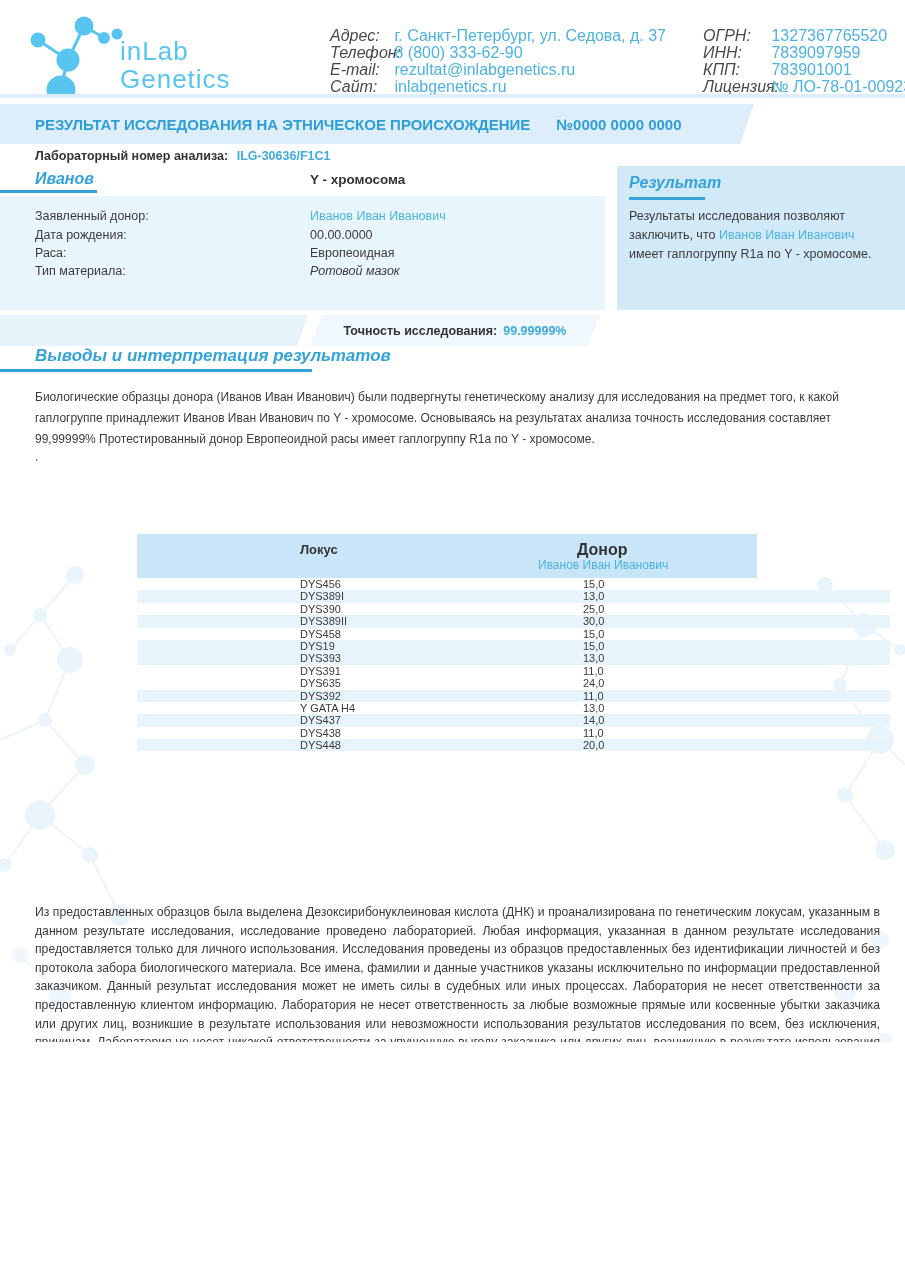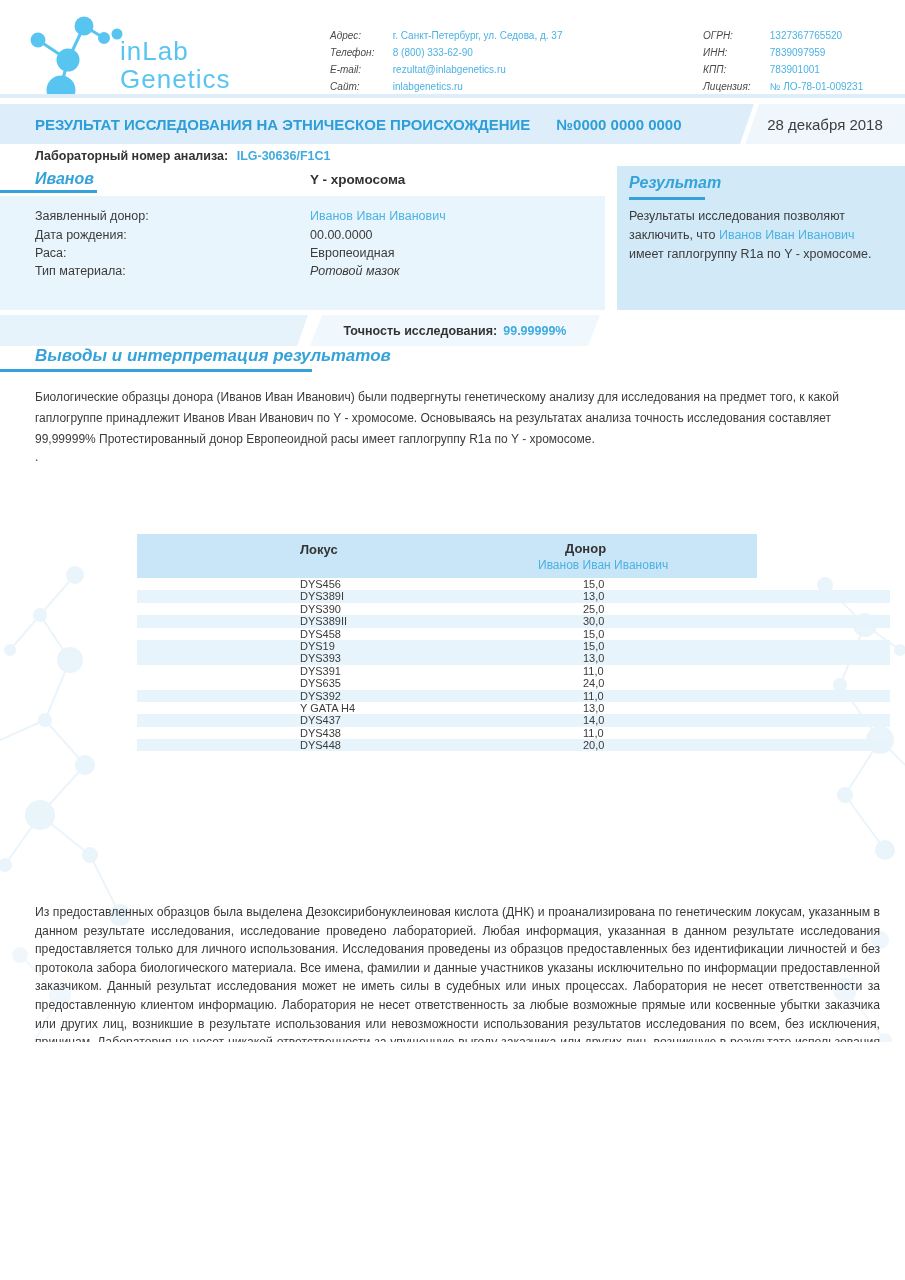--- a/index.html
+++ b/index.html
@@ -1,20 +1,20 @@
 <!DOCTYPE html>
 <html><head>
 <meta charset="utf-8">
 <style>
   html,body{margin:0;padding:0;background:#fff;}
   .page{position:relative;width:905px;height:1042px;background:#ffffff;overflow:hidden;
         font-family:"Liberation Sans",sans-serif;color:#3b3b3b;}
   .abs{position:absolute;}
   
-  .contact-block{position:absolute;top:27px;font-size:10px;line-height:17px;}
+  .contact-block{position:absolute;top:27px;font-size:16px;line-height:17px;}
   .c-row{white-space:nowrap;}
   .c-label{display:inline-block;font-style:italic;color:#4a4a4a;}
   .contact-block.mid .c-label{width:60px;}
   .contact-block.right .c-label{width:64px;}
   .c-value{color:#4cb2e3;}
   .top-rule{position:absolute;left:0;top:94px;width:905px;height:4px;background:#ddeefa;}
   
   .title-band{position:absolute;left:0;top:104px;width:754px;height:40px;background:#ddeefa;
               clip-path:polygon(0 0,754px 0,740px 40px,0 40px);
               display:flex;align-items:center;padding-left:35px;box-sizing:border-box;}
@@ -51,21 +51,21 @@
   .acc-mid .lbl{font-weight:bold;color:#333;}
   .acc-mid .val{font-weight:bold;color:#3fabdf;margin-left:6px;}
   
   .concl-header{position:absolute;left:35px;top:346px;font-size:17px;}
   .concl-underline{position:absolute;left:0;top:369px;width:312px;height:3px;background:#35a3da;}
   .concl-par{position:absolute;left:35px;top:387px;width:842px;font-size:12px;line-height:21px;color:#3b3b3b;}
   .trailing-dot{position:absolute;left:35px;top:450px;font-size:12px;color:#3b3b3b;}
   
   .tbl-header{position:absolute;left:137px;top:534px;width:620px;height:44px;background:#c8e6f7;}
   .th-locus{position:absolute;left:163px;top:8px;font-size:13px;font-weight:bold;color:#333;}
-  .th-donor{position:absolute;left:428px;top:7px;font-size:13px;font-weight:bold;color:#333;}
+  .th-donor{position:absolute;left:440px;top:7px;font-size:16px;font-weight:bold;color:#333;}
   .th-sub{position:absolute;left:401px;top:24px;font-size:12px;color:#4cb2e3;}
   .tbl-body{position:absolute;left:137px;top:578px;width:753px;}
   .t-row{position:relative;height:12.4px;font-size:11px;line-height:12.4px;color:#3b3b3b;}
   .t-row.alt{background:#e8f4fb;}
   .t-locus{position:absolute;left:163px;top:0;}
   .t-val{position:absolute;left:446px;top:0;}
   
   .disclaimer{position:absolute;left:35px;top:903px;width:845px;font-size:12.2px;line-height:18.6px;
               color:#3a3a3a;text-align:justify;}
   
@@ -203,23 +203,20 @@
       <span class="c-label">Лицензия:</span>
       <span class="c-value">№ ЛО-78-01-009231</span>
     </div>
   </div>
 
   <div class="top-rule"></div>
 
   <div class="title-band">
     <span class="t1">РЕЗУЛЬТАТ ИССЛЕДОВАНИЯ НА ЭТНИЧЕСКОЕ ПРОИСХОЖДЕНИЕ</span>
     <span class="t2">№0000 0000 0000</span>
-  </div>
-  <div class="date-band">
-    <span>28 декабря 2018</span>
   </div>
 
   <div class="lab-number">
     <span>Лабораторный номер анализа:</span>
     <span class="val">ILG-30636/F1C1</span>
   </div>
 
   <div class="line-header sec-h">Иванов</div>
   <div class="chromosome">Y - хромосома</div>
   <div class="line-underline"></div>

